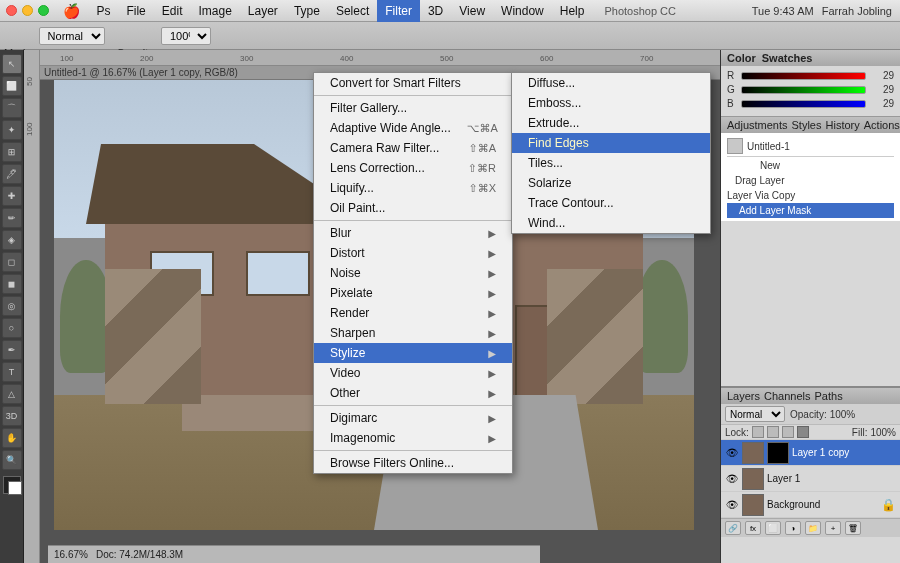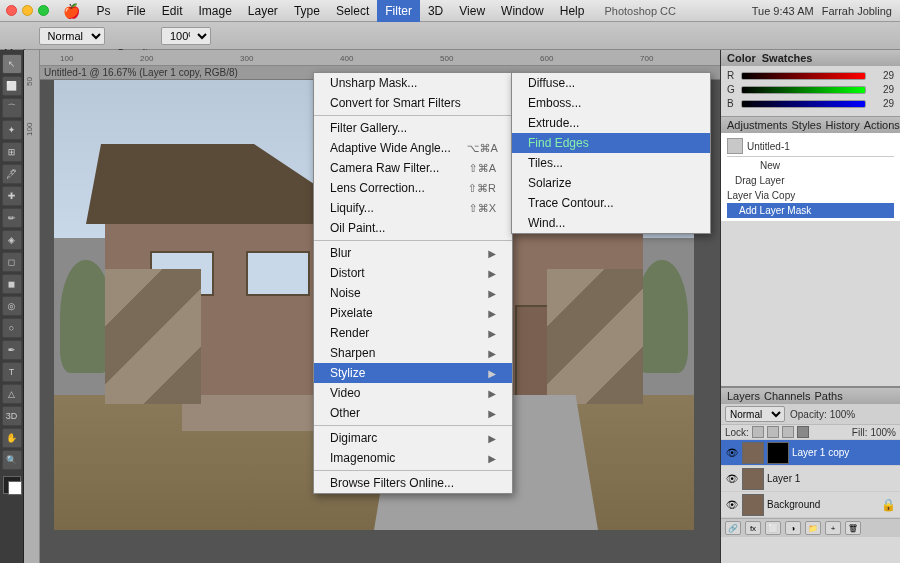--- a/index.html
+++ b/index.html
@@ -326,21 +326,21 @@
       font-size: 12px;
       color: #111;
       cursor: pointer;
       display: flex;
       align-items: center;
       justify-content: space-between;
       white-space: nowrap;
       height: 20px;
     }
     .menu-item.active-menu { background: #3d6dc7; color: white; }
-    .menu-item.highlighted { background: #3d6dc7; color: #86efac; }
+    .menu-item.highlighted { background: #3d6dc7; color: #fef9c3; }
     .menu-separator {
       height: 1px;
       background: #bbb;
       margin: 2px 0;
     }
     .menu-item .shortcut {
       font-size: 11px;
       color: #666;
       margin-left: 16px;
     }
@@ -487,25 +487,26 @@
         <div style="position:absolute;bottom:35%;left:1%;width:8%;height:25%;background:#6a7a5a;border-radius:50% 50% 20% 20%;"></div>
         <div style="position:absolute;bottom:35%;right:1%;width:8%;height:25%;background:#6a7a5a;border-radius:50% 50% 20% 20%;"></div>
 
         <div style="position:absolute;bottom:28%;left:8%;width:15%;height:30%;background:linear-gradient(135deg,#9a8a78 25%,#7a6a58 25%,#7a6a58 50%,#9a8a78 50%,#9a8a78 75%,#7a6a58 75%);"></div>
         <div style="position:absolute;bottom:28%;right:8%;width:15%;height:30%;background:linear-gradient(135deg,#9a8a78 25%,#7a6a58 25%,#7a6a58 50%,#9a8a78 50%,#9a8a78 75%,#7a6a58 75%);"></div>
 
         <div style="position:absolute;bottom:0;left:50%;width:35%;height:30%;background:#a0a0a0;clip-path:polygon(10% 0%,90% 0%,100% 100%,0% 100%);"></div>
       </div>
     </div>
 
+    <div class="status-bar">
+      <span>16.67%</span>
+      <span>Doc: 74.2M/148.3M</span>
+    </div>
 
     <div class="dropdown-menu filter-menu">
-      <div class="menu-item">
-          <span>Unsharp Mask...</span>
-        </div>
       <div class="menu-item">
           <span>Convert for Smart Filters</span>
         </div>
       <div class="menu-separator"></div>
       <div class="menu-item">
           <span>Filter Gallery...</span>
         </div>
       <div class="menu-item">
           <span>Adaptive Wide Angle...</span>
           <span class="shortcut">⌥⌘A</span>

